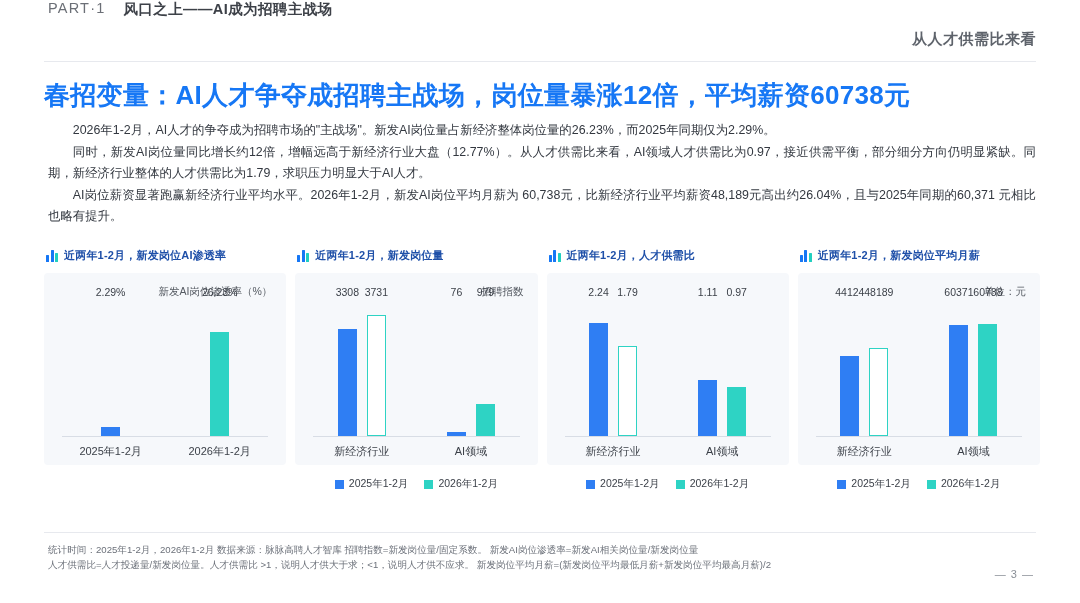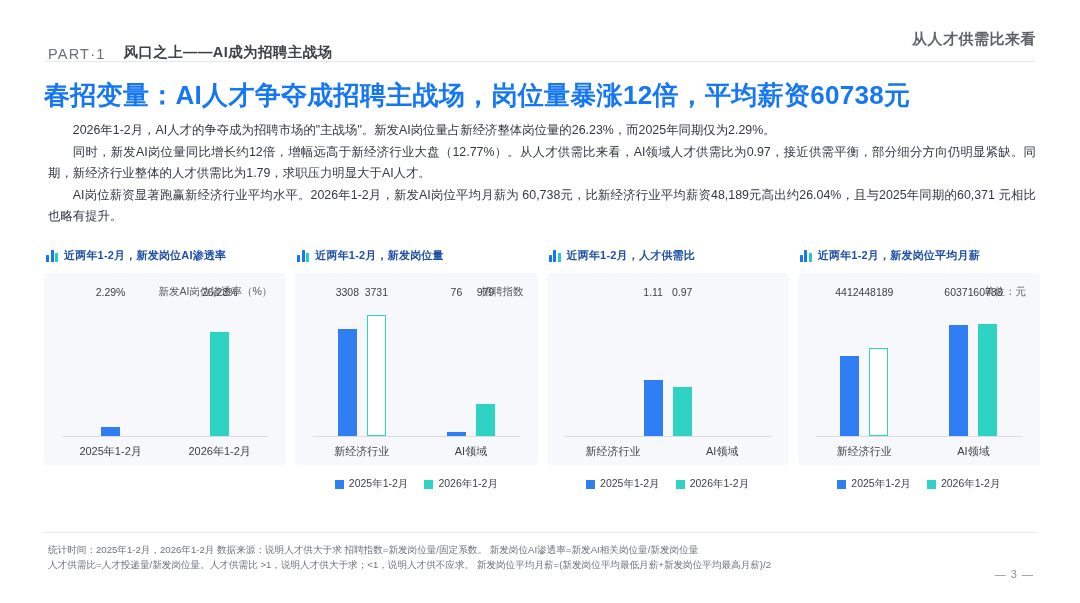--- a/index.html
+++ b/index.html
@@ -8,21 +8,21 @@
     font-family: "Liberation Sans", sans-serif;
     background: #ffffff;
     color: #2b2b2b;
     overflow: hidden;
   }
   .page { position: relative; width: 1080px; height: 603px; }
 
   
   .header {
     position: absolute; left: 0; top: 0; width: 1080px; height: 62px;
-    display: flex; align-items: flex-end;
+    display: flex; align-items: flex-start;
   }
   .part-label {
     margin-left: 48px;
     font-size: 14.5px; letter-spacing: 1.2px; color: #6b6f76; font-weight: 500;
   }
   .part-title {
     margin-left: 18px; font-size: 14.5px; color: #3d4148; font-weight: 600;
     letter-spacing: .4px;
   }
   .brand {
@@ -250,20 +250,30 @@
             <i></i>
           </span>
         <span class="chart-title">近两年1-2月，人才供需比</span>
       </div>
       <div class="panel">
         <div class="panel-note"></div>
         <div class="plot">
           <div class="bars">
             <div class="group">
               <div class="bar-wrap">
+                <div class="val">2.24</div>
+                <div class="bar blue" style="height:113px"></div>
+              </div>
+              <div class="bar-wrap">
+                <div class="val">1.79</div>
+                <div class="bar outline-teal" style="height:90px"></div>
+              </div>
+            </div>
+            <div class="group">
+              <div class="bar-wrap">
                 <div class="val">1.11</div>
                 <div class="bar blue" style="height:56px"></div>
               </div>
               <div class="bar-wrap">
                 <div class="val">0.97</div>
                 <div class="bar teal" style="height:49px"></div>
               </div>
             </div>
           </div>
           <div class="axis-line"></div>
@@ -337,18 +347,18 @@
         </span>
       </div>
     </div>
 
   </div>
 
   <div style="position:absolute;left:44px;top:450px;width:243px;"></div>
 
   <div class="footer-rule"></div>
   <div class="footnotes">
-    <div>统计时间：2025年1-2月，2026年1-2月    数据来源：说明人才供大于求    招聘指数=新发岗位量/固定系数。     新发岗位AI渗透率=新发AI相关岗位量/新发岗位量</div>
+    <div>统计时间：2025年1-2月，2026年1-2月    数据来源：脉脉高聘人才智库    招聘指数=新发岗位量/固定系数。     新发AI岗位渗透率=新发AI相关岗位量/新发岗位量</div>
     <div>人才供需比=人才投递量/新发岗位量。人才供需比 &gt;1，说明人才供大于求；&lt;1，说明人才供不应求。    新发岗位平均月薪=(新发岗位平均最低月薪+新发岗位平均最高月薪)/2</div>
   </div>
   <div class="page-num">— 3 —</div>
 
 </div>
 
 </body></html>

